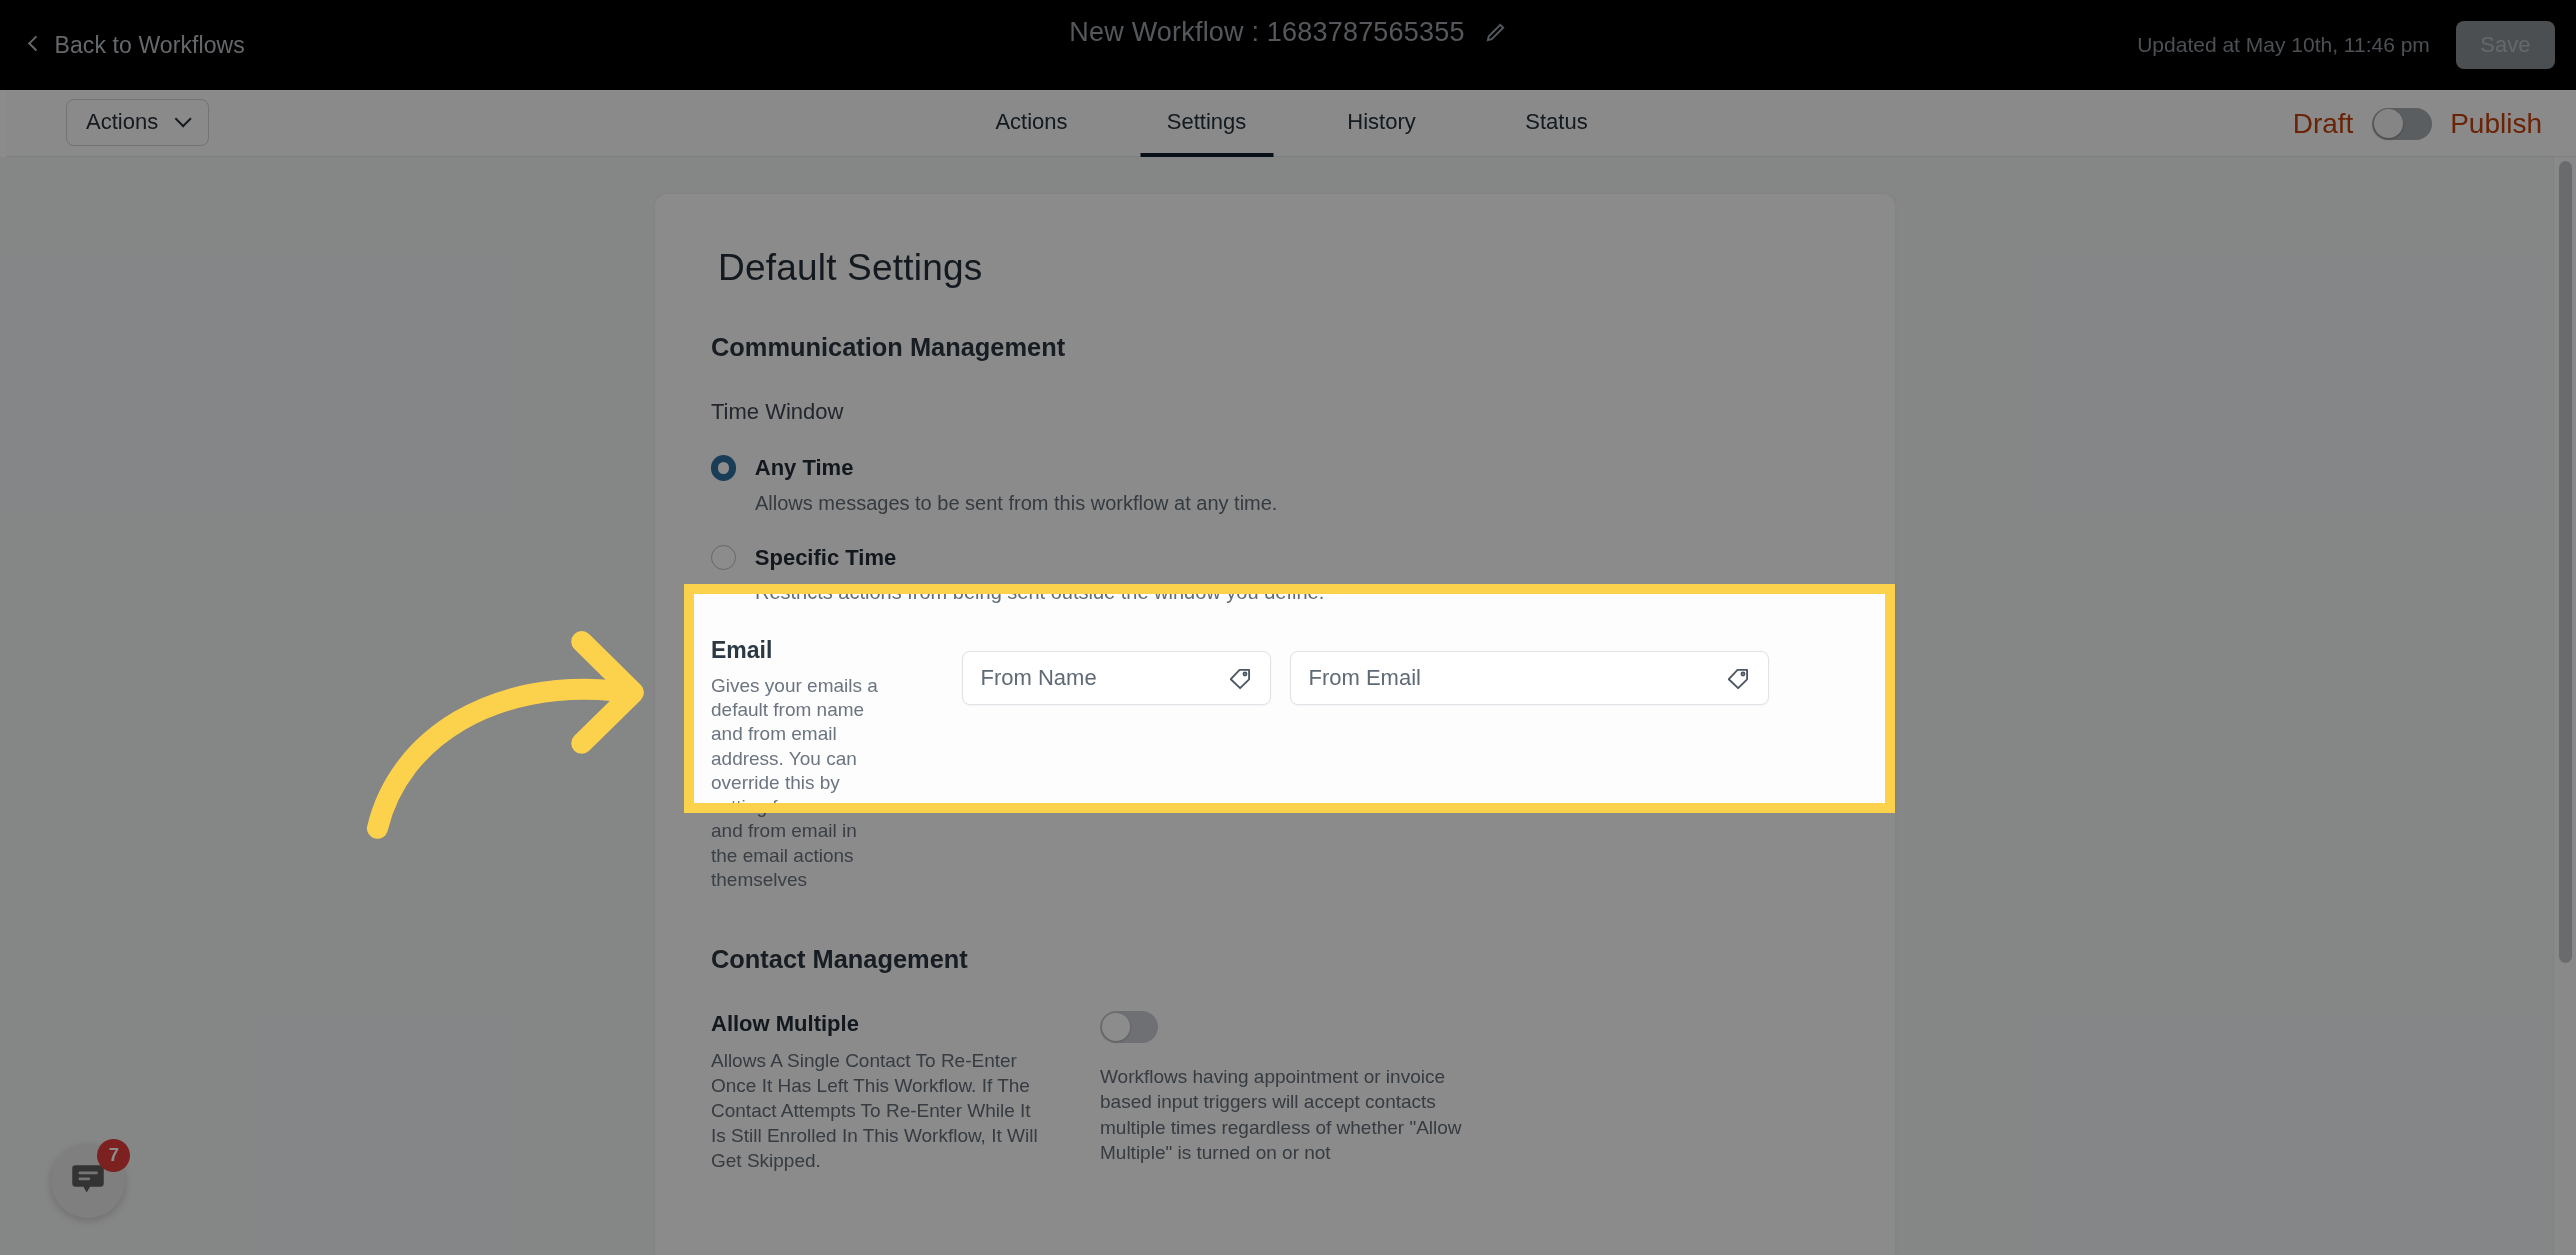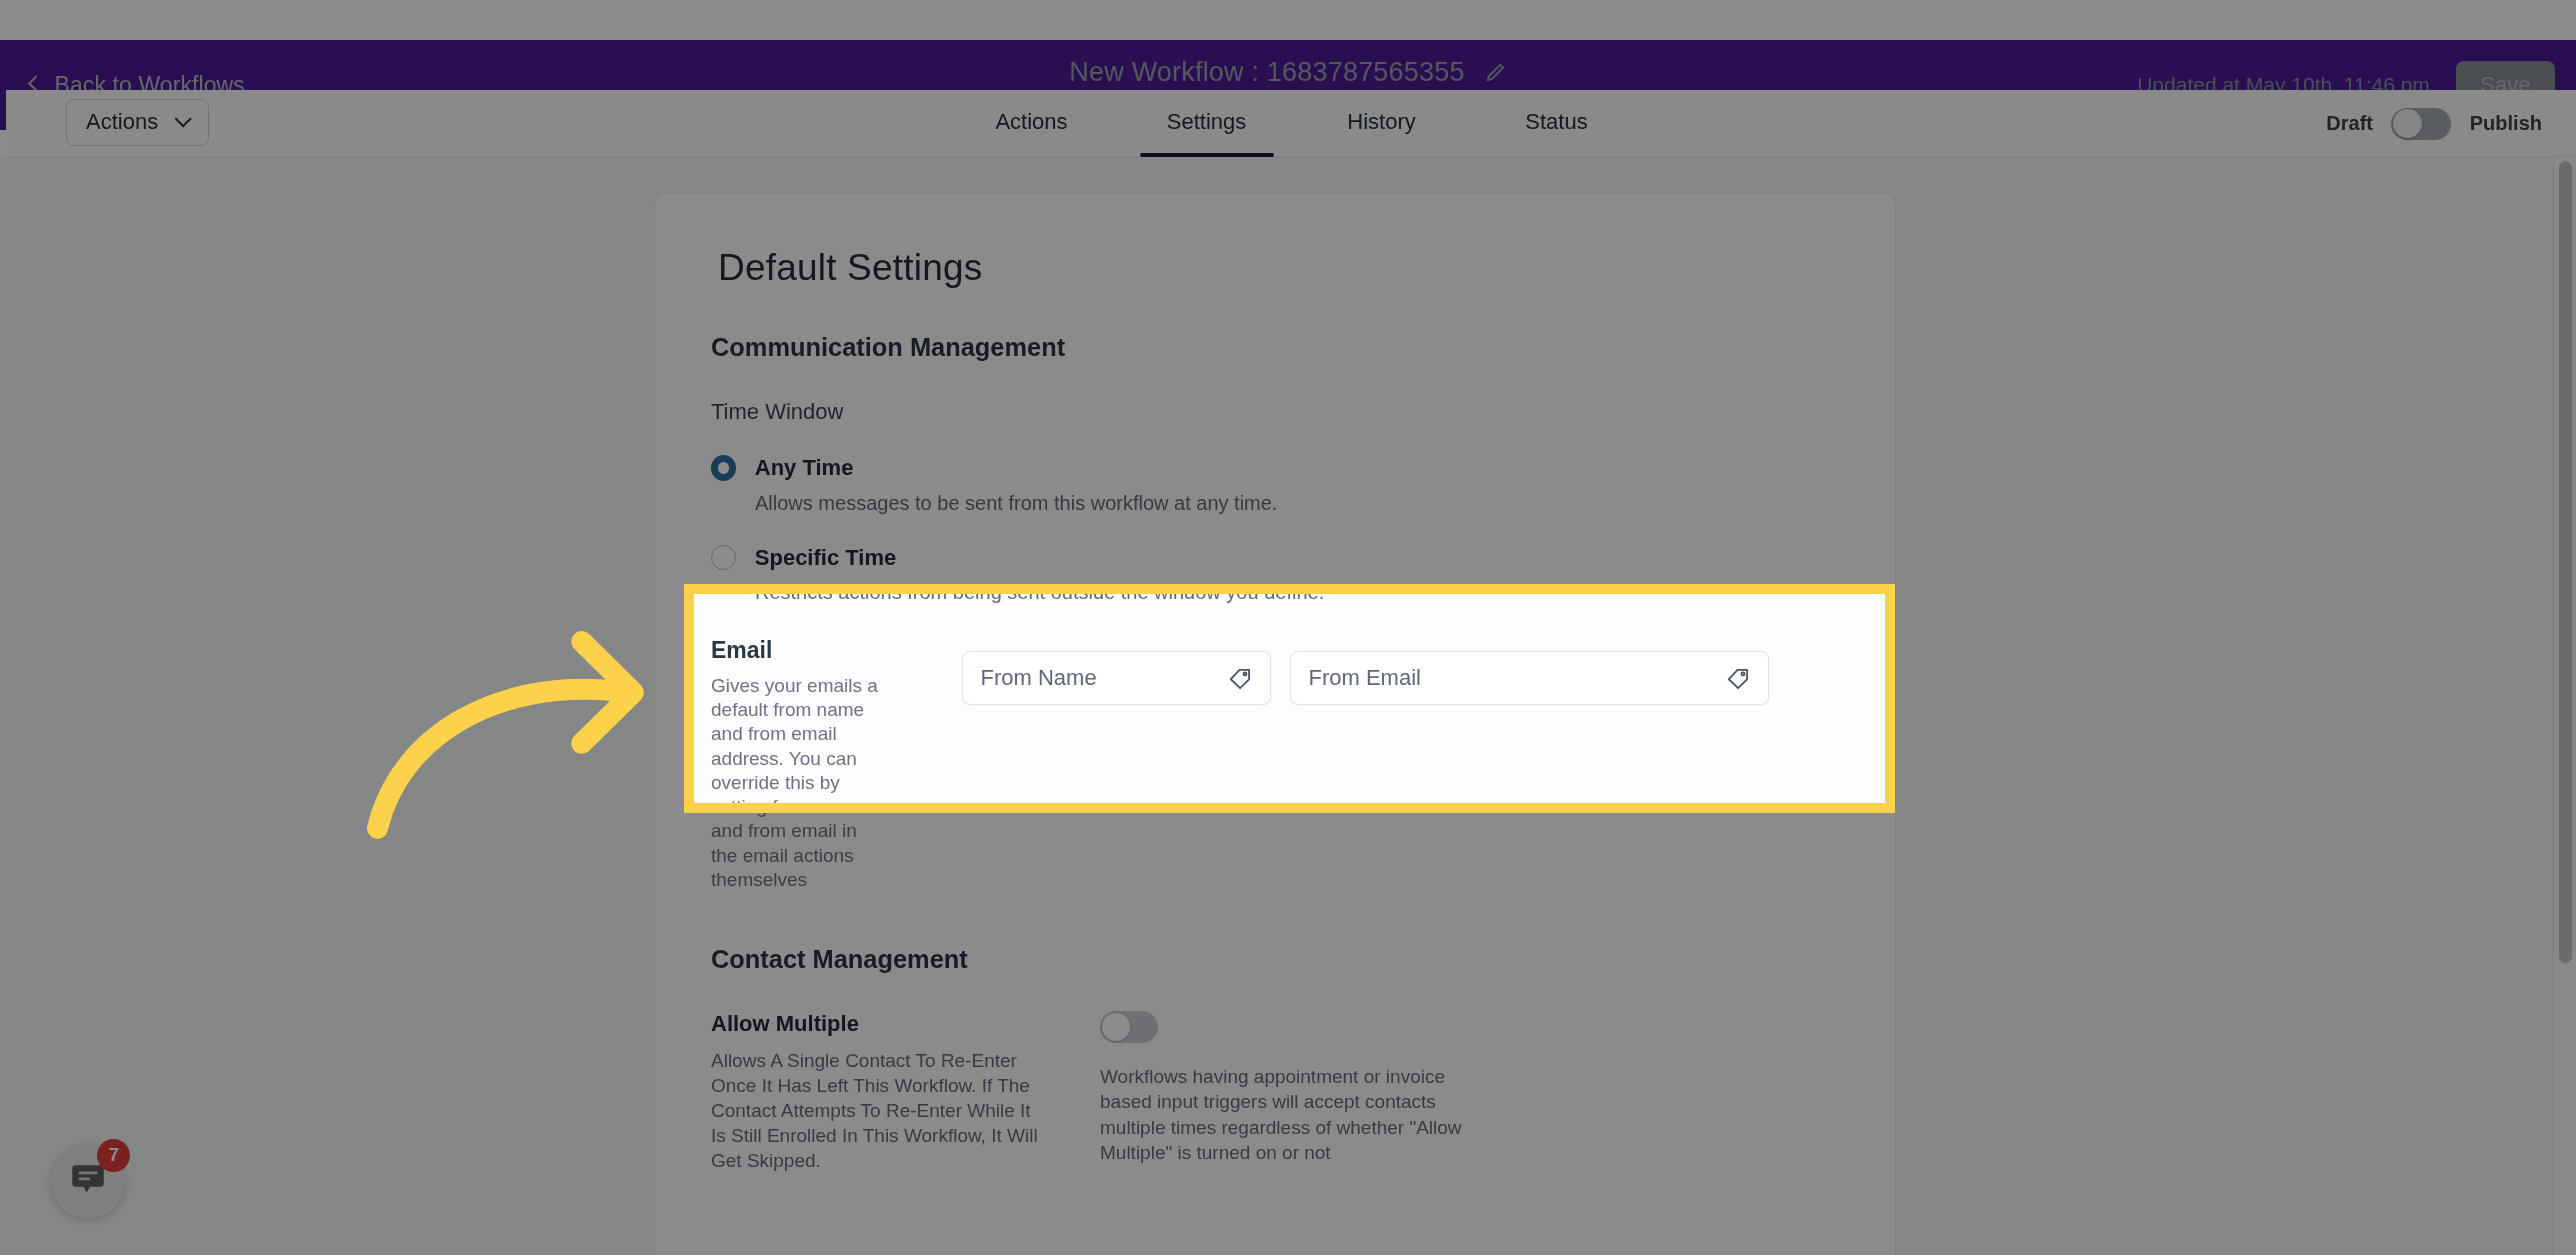--- a/index.html
+++ b/index.html
@@ -8,22 +8,22 @@
     font-family: "Liberation Sans", sans-serif;
     background: #ffffff;
     overflow: hidden;
   }
 
   #root { position: relative; width: 2576px; height: 1255px; background: #ffffff; }
 
   
   .topbar {
     position: absolute; left: 0; top: 0; width: 2576px; height: 90px;
-    background: #4c1d95;
-    display: flex; align-items: center; margin-top: 40px;
+    background: #000000;
+    display: flex; align-items: center;
   }
   .back-link {
     position: absolute; left: 30px; top: 0; height: 90px;
     display: flex; align-items: center; gap: 10.5px;
     color: #b9bec4; font-size: 23px; letter-spacing: 0.1px;
     cursor: pointer;
   }
   .chev-left {
     display: inline-block; width: 11.4px; height: 11.4px;
     border-left: 2.6px solid #b9bec4; border-bottom: 2.6px solid #b9bec4;
@@ -75,21 +75,21 @@
     position: relative; height: 67px;
   }
   .tab.active::after {
     content: ""; position: absolute; left: 50%; transform: translateX(-50%);
     bottom: 0; width: 133px; height: 4.4px; background: #0f1d29;
   }
   .pubwrap {
     position: absolute; right: 40px; top: 0; height: 67px;
     display: flex; align-items: center; gap: 18.4px;
   }
-  .pub-label { font-size: 20px; color: #404040; font-weight: bold; }
+  .pub-label { font-size: 28px; color: #c2410c; font-weight: normal; }
   .toggle {
     width: 60px; height: 32px; border-radius: 16.7px; background: #a7abaf;
     position: relative; cursor: pointer; flex: none;
   }
   .toggle .knob {
     position: absolute; left: 1.8px; top: 1.8px; width: 29px; height: 29px;
     border-radius: 50%; background: #f2f2f2;
     box-shadow: 0 0.9px 2.6px rgba(0,0,0,.25);
   }
 

